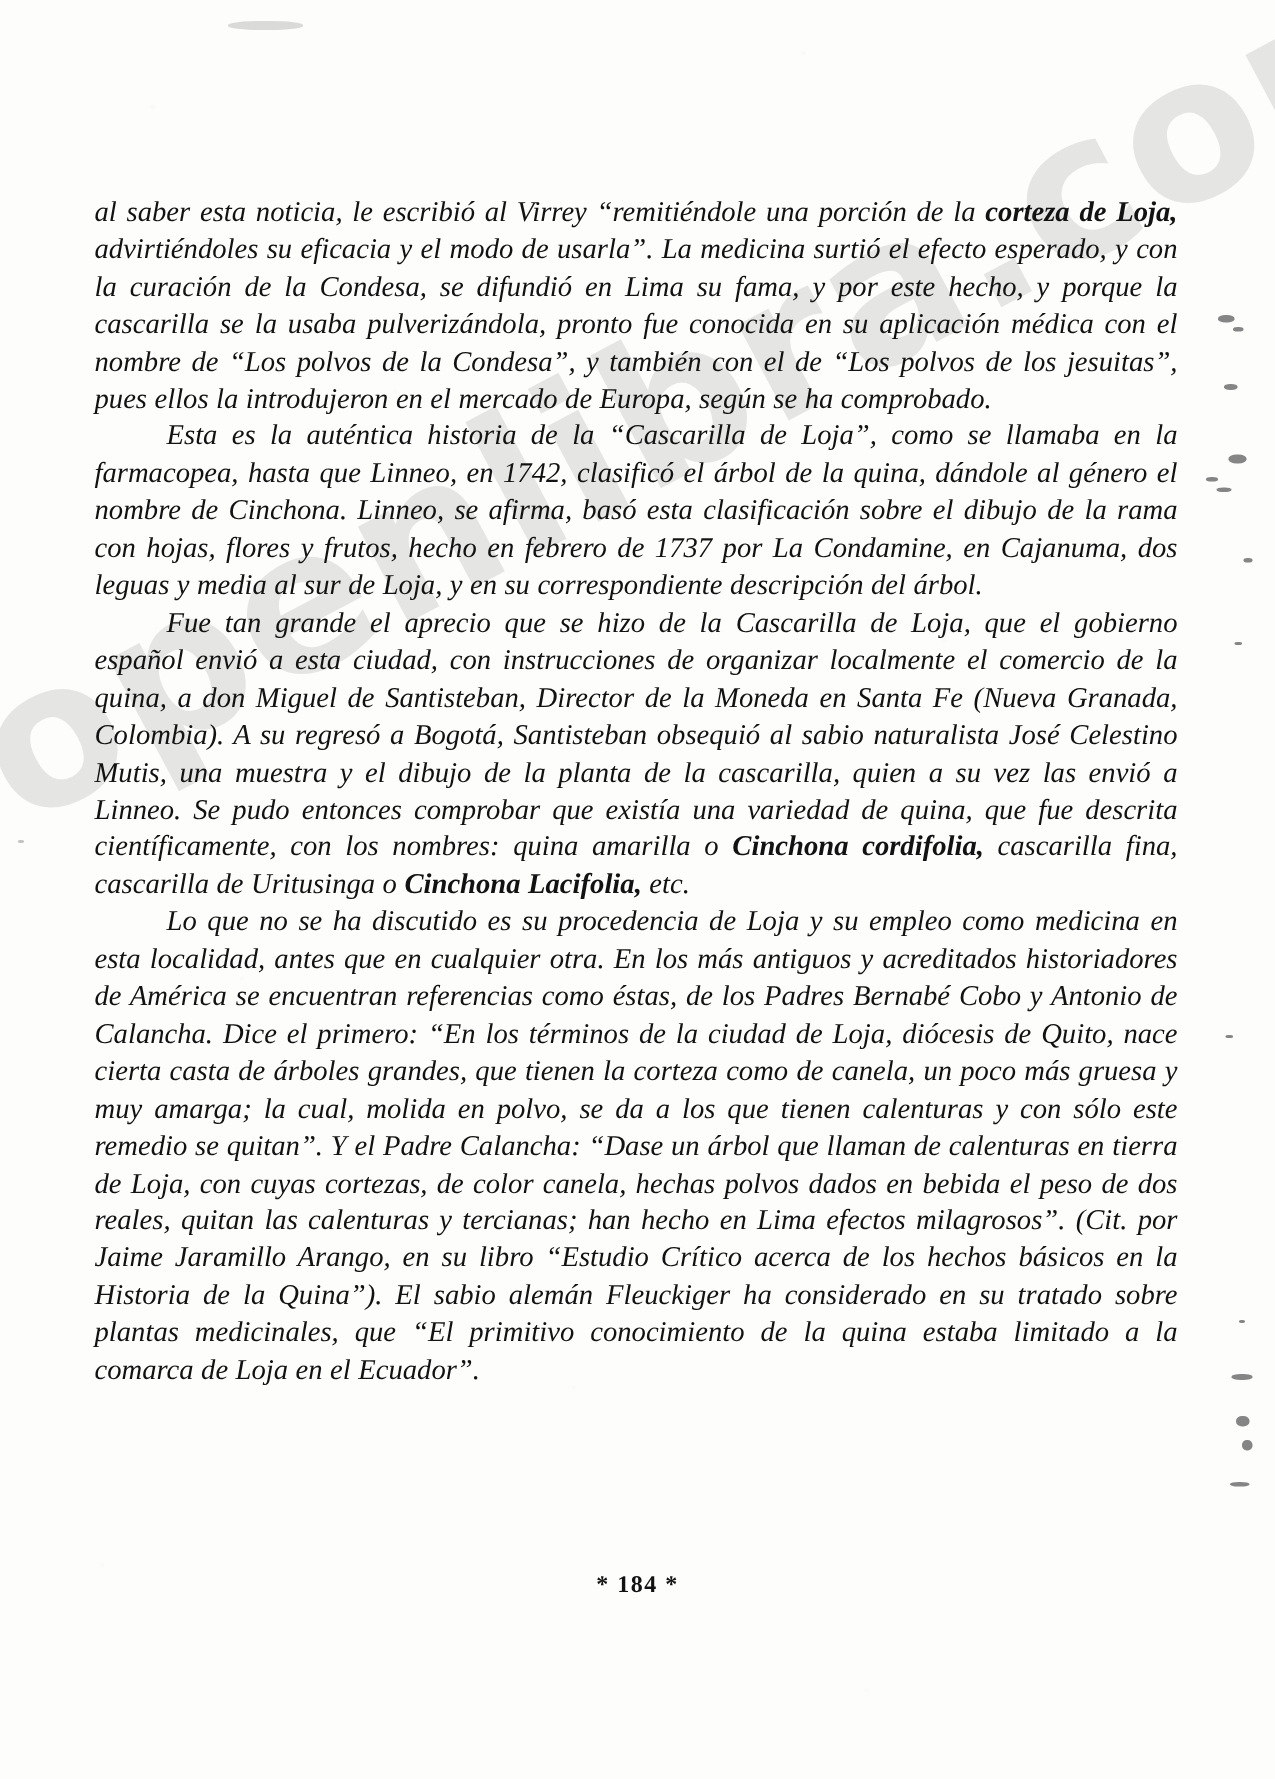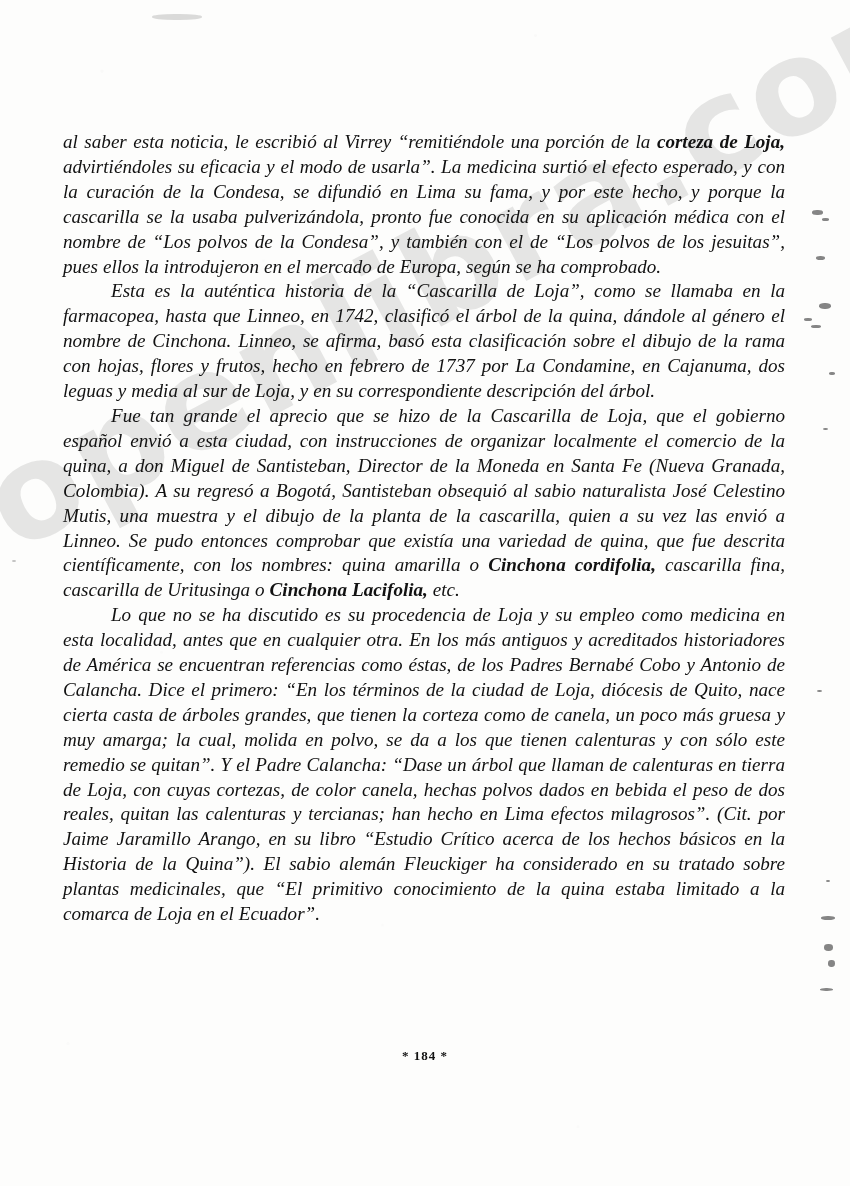--- a/index.html
+++ b/index.html
@@ -92,21 +92,21 @@
   b.bold { font-weight: 700; }
 
   .spacer-para { height: 24.9px; }
 
   .page-number {
     position: absolute;
     left: 0;
     right: 0;
     top: 1048px;
     text-align: center;
-    font-size: 13px;
+    font-size: 16px;
     font-weight: 700;
     letter-spacing: 1px;
   }
 </style>
 </head>
 <body>
 
 <div id="page">
 
   <div class="paper-noise"></div>

